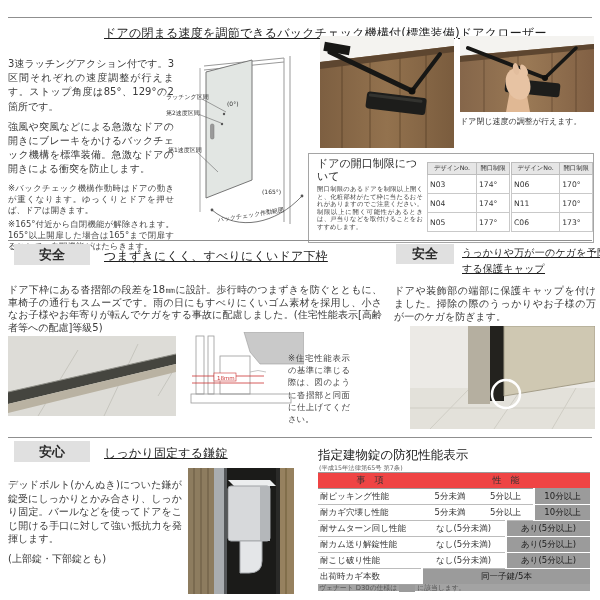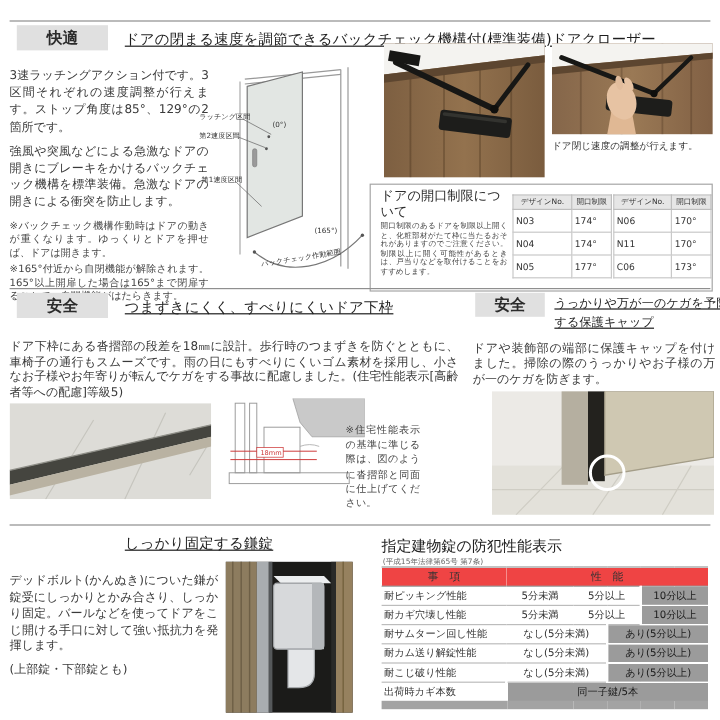--- a/index.html
+++ b/index.html
@@ -34,21 +34,20 @@
   .sec-foot{position:absolute;left:319px;top:583px;font-size:6.8px;color:#555;}
   .swatch{display:inline-block;width:16px;height:7px;background:#9b9b9b;vertical-align:middle;margin:0 2px;}
   svg text{font-family:"DejaVu Sans","Liberation Sans",sans-serif;}
 </style>
 </head>
 <body>
 
 <div class="page">
 
   <div class="rule" style="top:17px"></div>
-  <div class="badge" style="left:14px;top:21px;width:76px;height:21px">快適</div>
   <div class="headline" style="left:104px;top:25px">ドアの閉まる速度を調節できるバックチェック機構付(標準装備)ドアクローザー</div>
 
   <div class="abs" style="left:8px;top:57px;width:166px">
     <p class="bodytext">3速ラッチングアクション付です。3区間それぞれの速度調整が行えます。ストップ角度は85°、129°の2箇所です。</p>
     <p class="bodytext">強風や突風などによる急激なドアの開きにブレーキをかけるバックチェック機構を標準装備。急激なドアの開きによる衝突を防止します。</p>
     <p class="note">※バックチェック機構作動時はドアの動きが重くなります。ゆっくりとドアを押せば、ドアは開きます。</p>
     <p class="note">※165°付近から自閉機能が解除されます。165°以上開扉した場合は165°まで閉扉することで、自閉機能がはたらきます。</p>
   </div>
 
   <svg class="abs" style="left:166px;top:52px" width="152" height="182" viewBox="0 0 152 182">
@@ -207,20 +206,21 @@
     <rect width="185" height="103" fill="#eceae6"></rect>
     <rect x="0" y="62" width="185" height="41" fill="#e3e1da"></rect>
     <path d="M20,103 L60,62 M84,103 L112,62 M142,103 L166,62 M0,82 H185" stroke="#cfcdc4" stroke-width="1" fill="none"></path>
     <rect x="58" y="0" width="22" height="78" fill="#b5afa0"></rect>
     <rect x="80" y="0" width="14" height="75" fill="#23221e"></rect>
     <polygon points="94,0 185,0 185,55 94,70" fill="#cfc8b2" stroke="#a49d88" stroke-width="1"></polygon>
     <circle cx="96" cy="68" r="14" fill="none" stroke="#ffffff" stroke-width="2.5"></circle>
   </svg>
 
   <div class="rule" style="top:437px"></div>
+  <div class="badge" style="left:14px;top:441px;width:76px;height:21px">安心</div>
   <div class="headline" style="left:104px;top:445px">しっかり固定する鎌錠</div>
 
   <div class="abs" style="left:8px;top:478px;width:174px">
     <p class="bodytext" style="line-height:1.35">デッドボルト(かんぬき)についた鎌が錠受にしっかりとかみ合さり、しっかり固定。バールなどを使ってドアをこじ開ける手口に対して強い抵抗力を発揮します。</p>
     <p class="bodytext" style="line-height:1.35">(上部錠・下部錠とも)</p>
   </div>
 
   <svg class="abs" style="left:188px;top:468px" width="106" height="126" viewBox="0 0 106 126">
     <rect width="106" height="126" fill="#1b1b19"></rect>
     <rect x="0" y="0" width="26" height="126" fill="#8d7c5f"></rect>
@@ -283,14 +283,17 @@
       <td colspan="3">なし(5分未満)</td>
       <td colspan="3" class="hl">あり(5分以上)</td>
     </tr>
     <tr>
       <td class="lbl">出荷時カギ本数</td>
       <td colspan="6" class="hl">同一子鍵/5本</td>
     </tr>
   </tbody>
     </table>
 
+  <div class="sec-foot">
+    <span>ヴェナート D30の仕様は</span><span class="swatch"></span><span>に該当します。</span>
+  </div>
 
 </div>
 
 </body></html>

